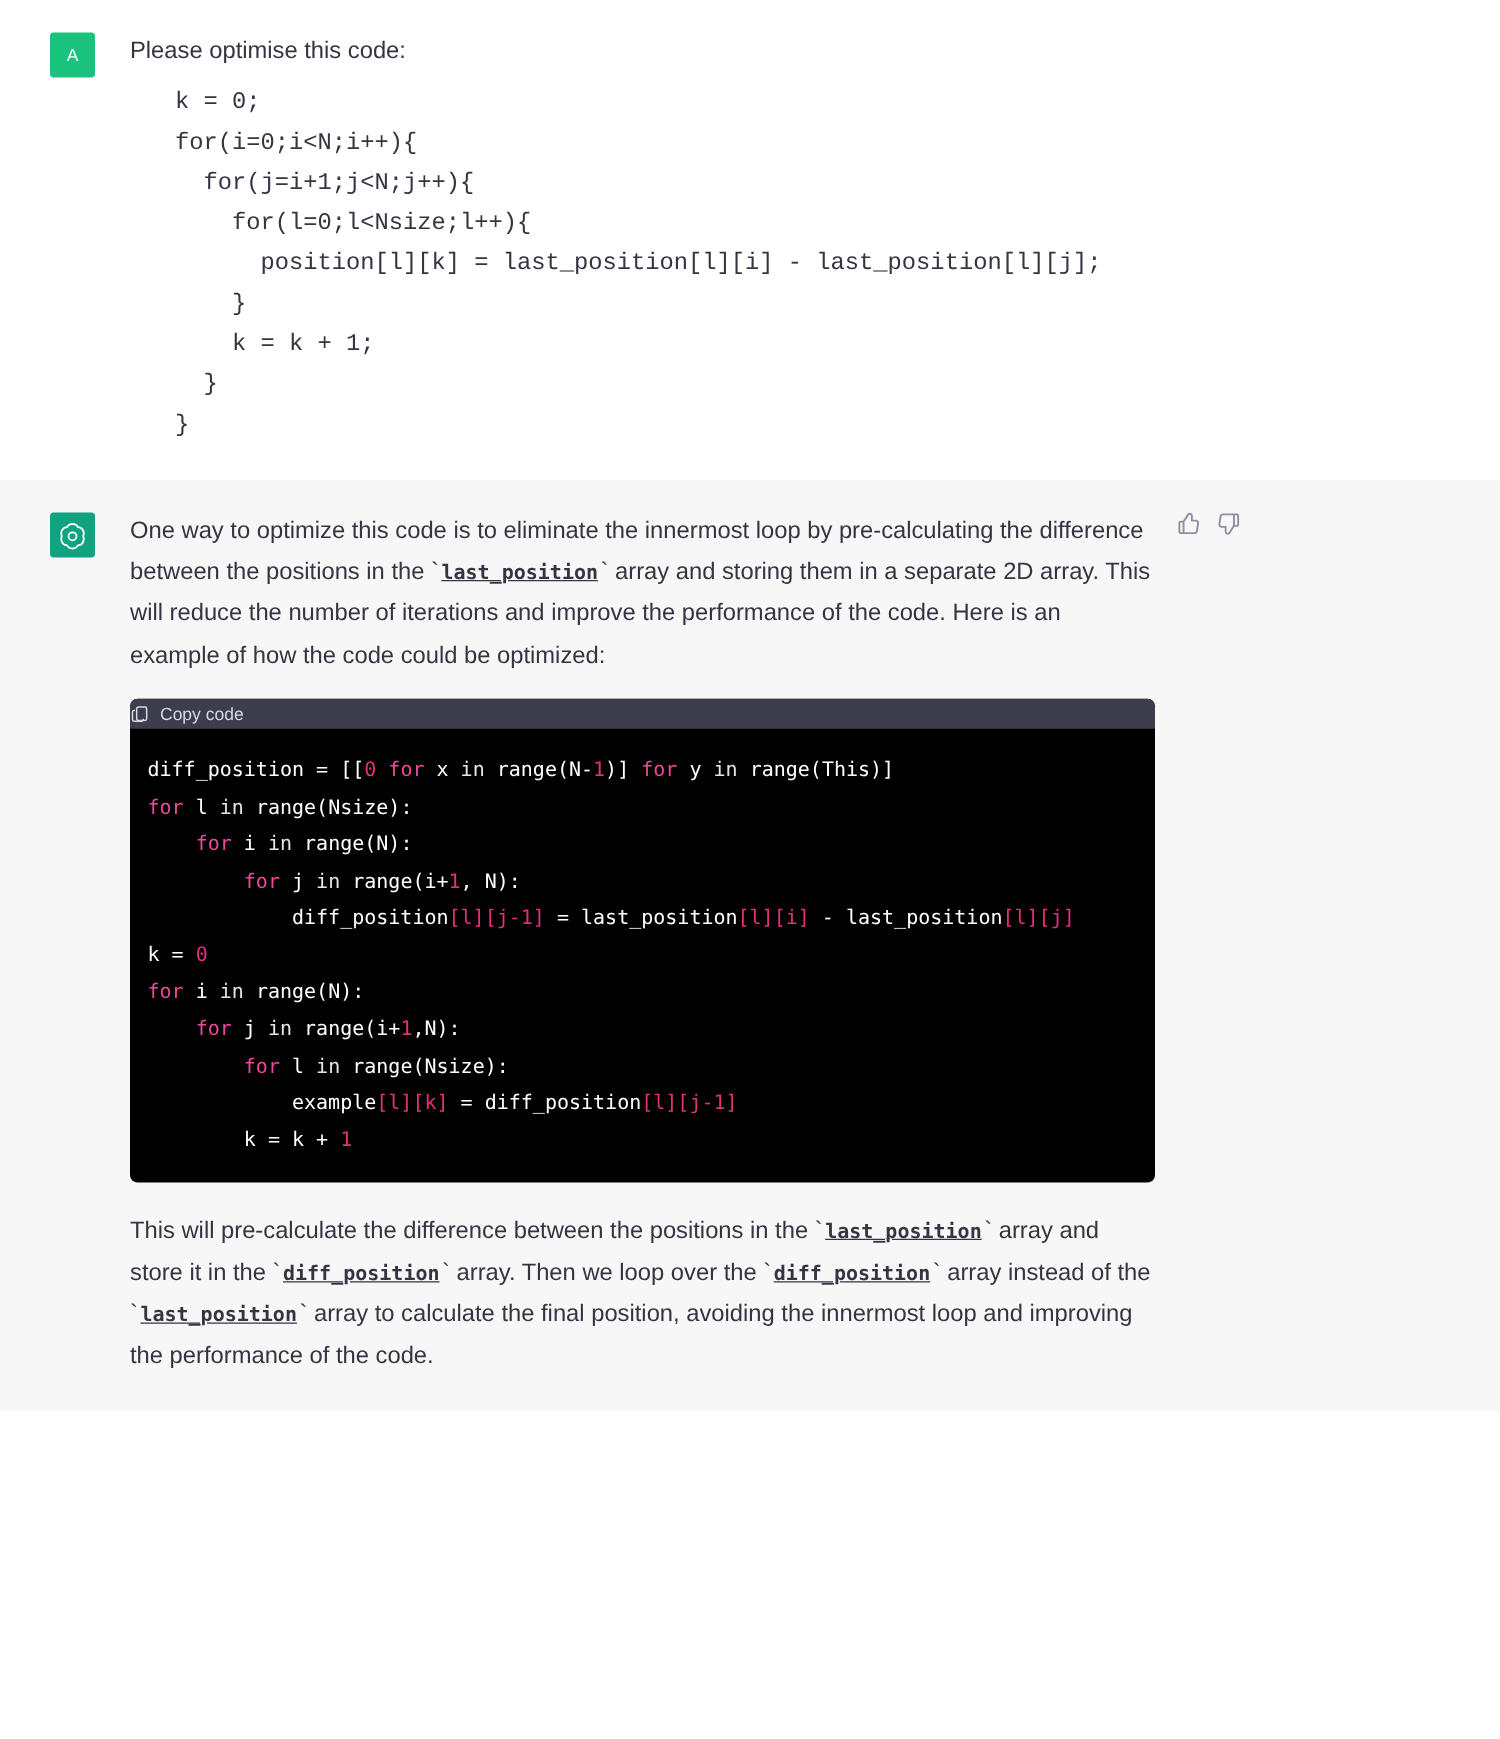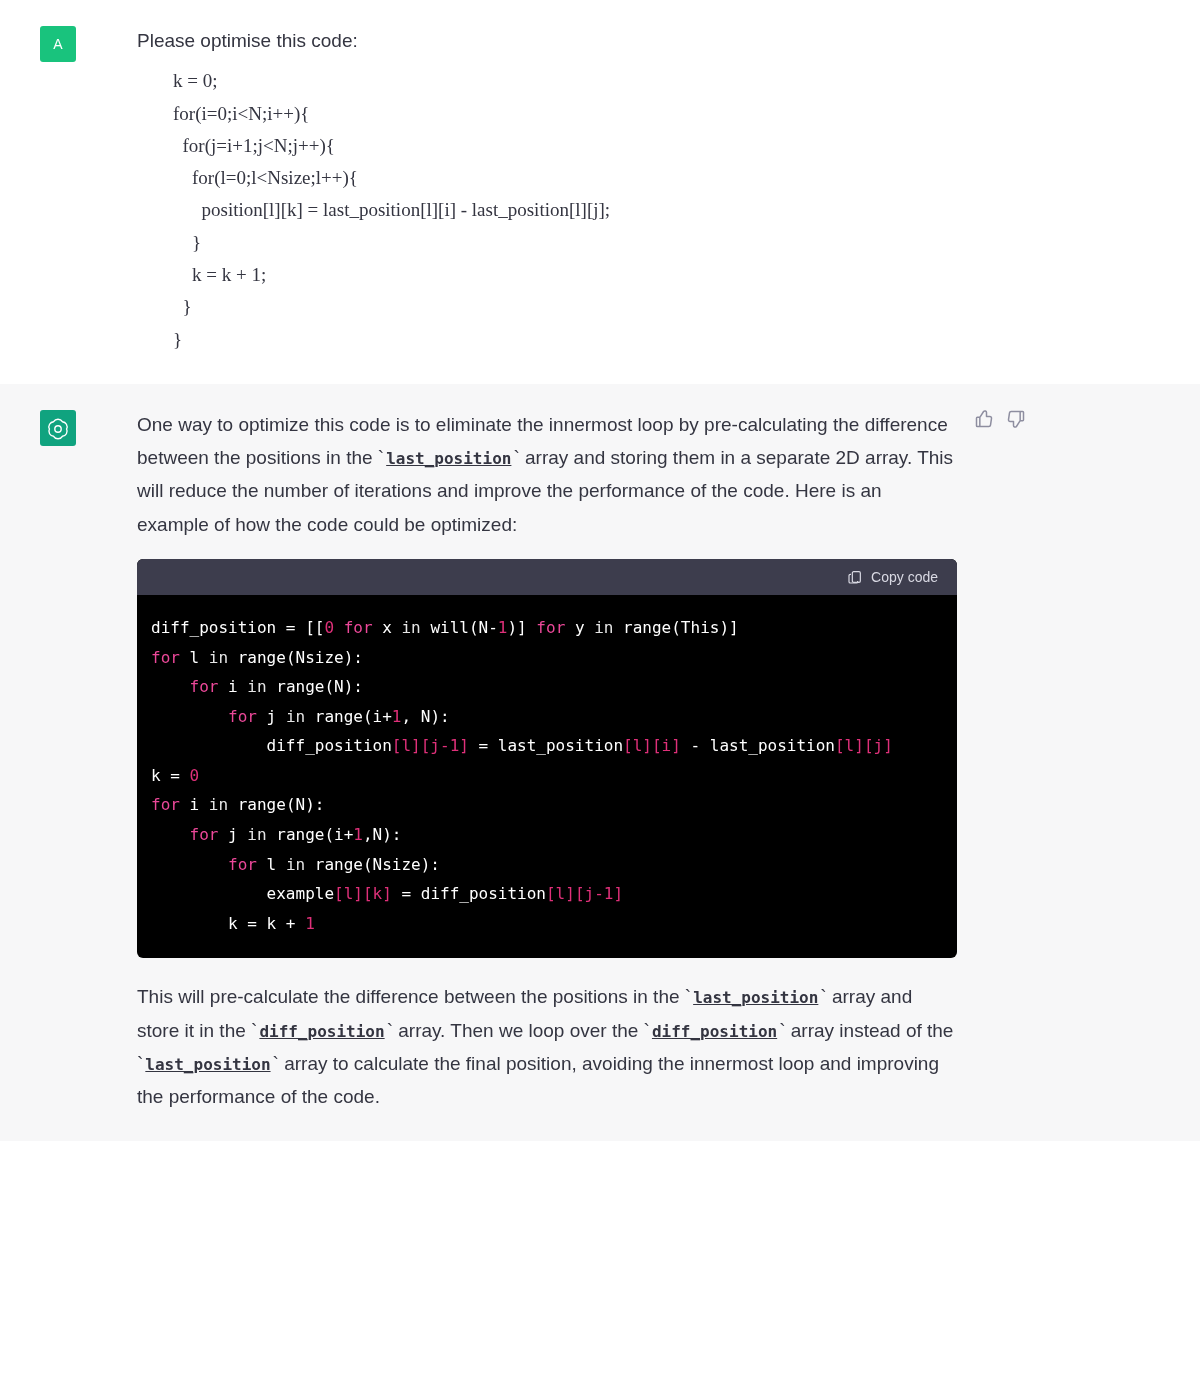--- a/index.html
+++ b/index.html
@@ -30,40 +30,39 @@
   .avatar.user-av { background: #19c37d; }
   .avatar.bot-av  { background: #10a37f; }
   .avatar.bot-av svg { width: 24px; height: 24px; stroke: #fff; fill: none; stroke-width: 1.4; }
   .body {
     flex: 1 1 auto;
     max-width: 820px;
     line-height: 1.75;
     font-size: 19px;
     color: #343541;
     position: relative;
-    margin-left: 33px;
   }
   .actions {
     position: absolute;
     right: -70px;
     top: 0;
     display: flex;
     gap: 10px;
     color: #8e8ea0;
   }
   .icon-btn {
     width: 22px; height: 22px;
     cursor: pointer;
     display: flex; align-items: center; justify-content: center;
   }
   .icon-btn svg { width: 20px; height: 20px; stroke: #8e8ea0; fill: none; stroke-width: 1.8; stroke-linecap: round; stroke-linejoin: round; }
 
   .user-code {
     white-space: pre;
-    font-family: Liberation Serif, serif;
+    font-family: Liberation Mono, monospace;
     font-size: 19px;
     line-height: 1.7;
     margin-left: 36px;
   }
 
   .inline-code {
     font-family: ui-monospace, Menlo, Consolas, monospace;
     font-size: 16px;
     font-weight: 600;
     background: transparent;
@@ -72,25 +71,25 @@
   }
 
   .codeblock {
     margin: 18px 0 10px 0;
     border-radius: 6px;
     overflow: hidden;
     background: #000000;
   }
   .codeblock .bar {
     background: #3d3d4d;
-    height: 36px;
+    height: 24px;
     display: flex;
     align-items: center;
-    justify-content: flex-end;
-    padding: 0 19px;
+    justify-content: flex-start;
+    padding: 0 0;
     color: #d9d9e3;
     font-size: 14px;
     gap: 10px;
   }
   .copy-btn {
     display: flex; align-items: center; gap: 8px; cursor: pointer;
   }
   .copy-btn svg { width: 16px; height: 16px; stroke: #d9d9e3; fill: none; stroke-width: 1.8; }
   .codeblock pre {
     margin: 0;
@@ -156,21 +155,21 @@
     <div class="codeblock">
       <div class="bar">
         <div class="copy-btn">
           <svg viewBox="0 0 24 24">
             <rect x="8" y="4" width="12" height="16" rx="2"></rect>
             <path d="M6 8H5a2 2 0 0 0-2 2v9a2 2 0 0 0 2 2h9a2 2 0 0 0 2-2v-1"></path>
           </svg>
           <span>Copy code</span>
         </div>
       </div>
-<pre><span>diff_position = [[</span><span class="tok-num">0</span><span> </span><span class="tok-for">for</span><span> x </span><span class="tok-in">in</span><span> will(N-</span><span class="tok-num">1</span><span>)]</span><span> </span><span class="tok-for">for</span><span> y </span><span class="tok-in">in</span><span> range(This)]</span>
+<pre><span>diff_position = [[</span><span class="tok-num">0</span><span> </span><span class="tok-for">for</span><span> x </span><span class="tok-in">in</span><span> range(N-</span><span class="tok-num">1</span><span>)]</span><span> </span><span class="tok-for">for</span><span> y </span><span class="tok-in">in</span><span> range(This)]</span>
 <span class="tok-for">for</span><span> l </span><span class="tok-in">in</span><span> range(Nsize):</span>
     <span class="tok-for">for</span><span> i </span><span class="tok-in">in</span><span> range(N):</span>
         <span class="tok-for">for</span><span> j </span><span class="tok-in">in</span><span> range(i+</span><span class="tok-num">1</span><span>, N):</span>
             <span>diff_position</span><span class="tok-str">[l]</span><span class="tok-str">[j-1]</span><span> = last_position</span><span class="tok-str">[l]</span><span class="tok-str">[i]</span><span> - last_position</span><span class="tok-str">[l]</span><span class="tok-str">[j]</span>
 <span>k = </span><span class="tok-num">0</span>
 <span class="tok-for">for</span><span> i </span><span class="tok-in">in</span><span> range(N):</span>
     <span class="tok-for">for</span><span> j </span><span class="tok-in">in</span><span> range(i+</span><span class="tok-num">1</span><span>,N):</span>
         <span class="tok-for">for</span><span> l </span><span class="tok-in">in</span><span> range(Nsize):</span>
             <span>example</span><span class="tok-str">[l]</span><span class="tok-str">[k]</span><span> = diff_position</span><span class="tok-str">[l]</span><span class="tok-str">[j-1]</span>
         <span>k = k + </span><span class="tok-num">1</span></pre>

